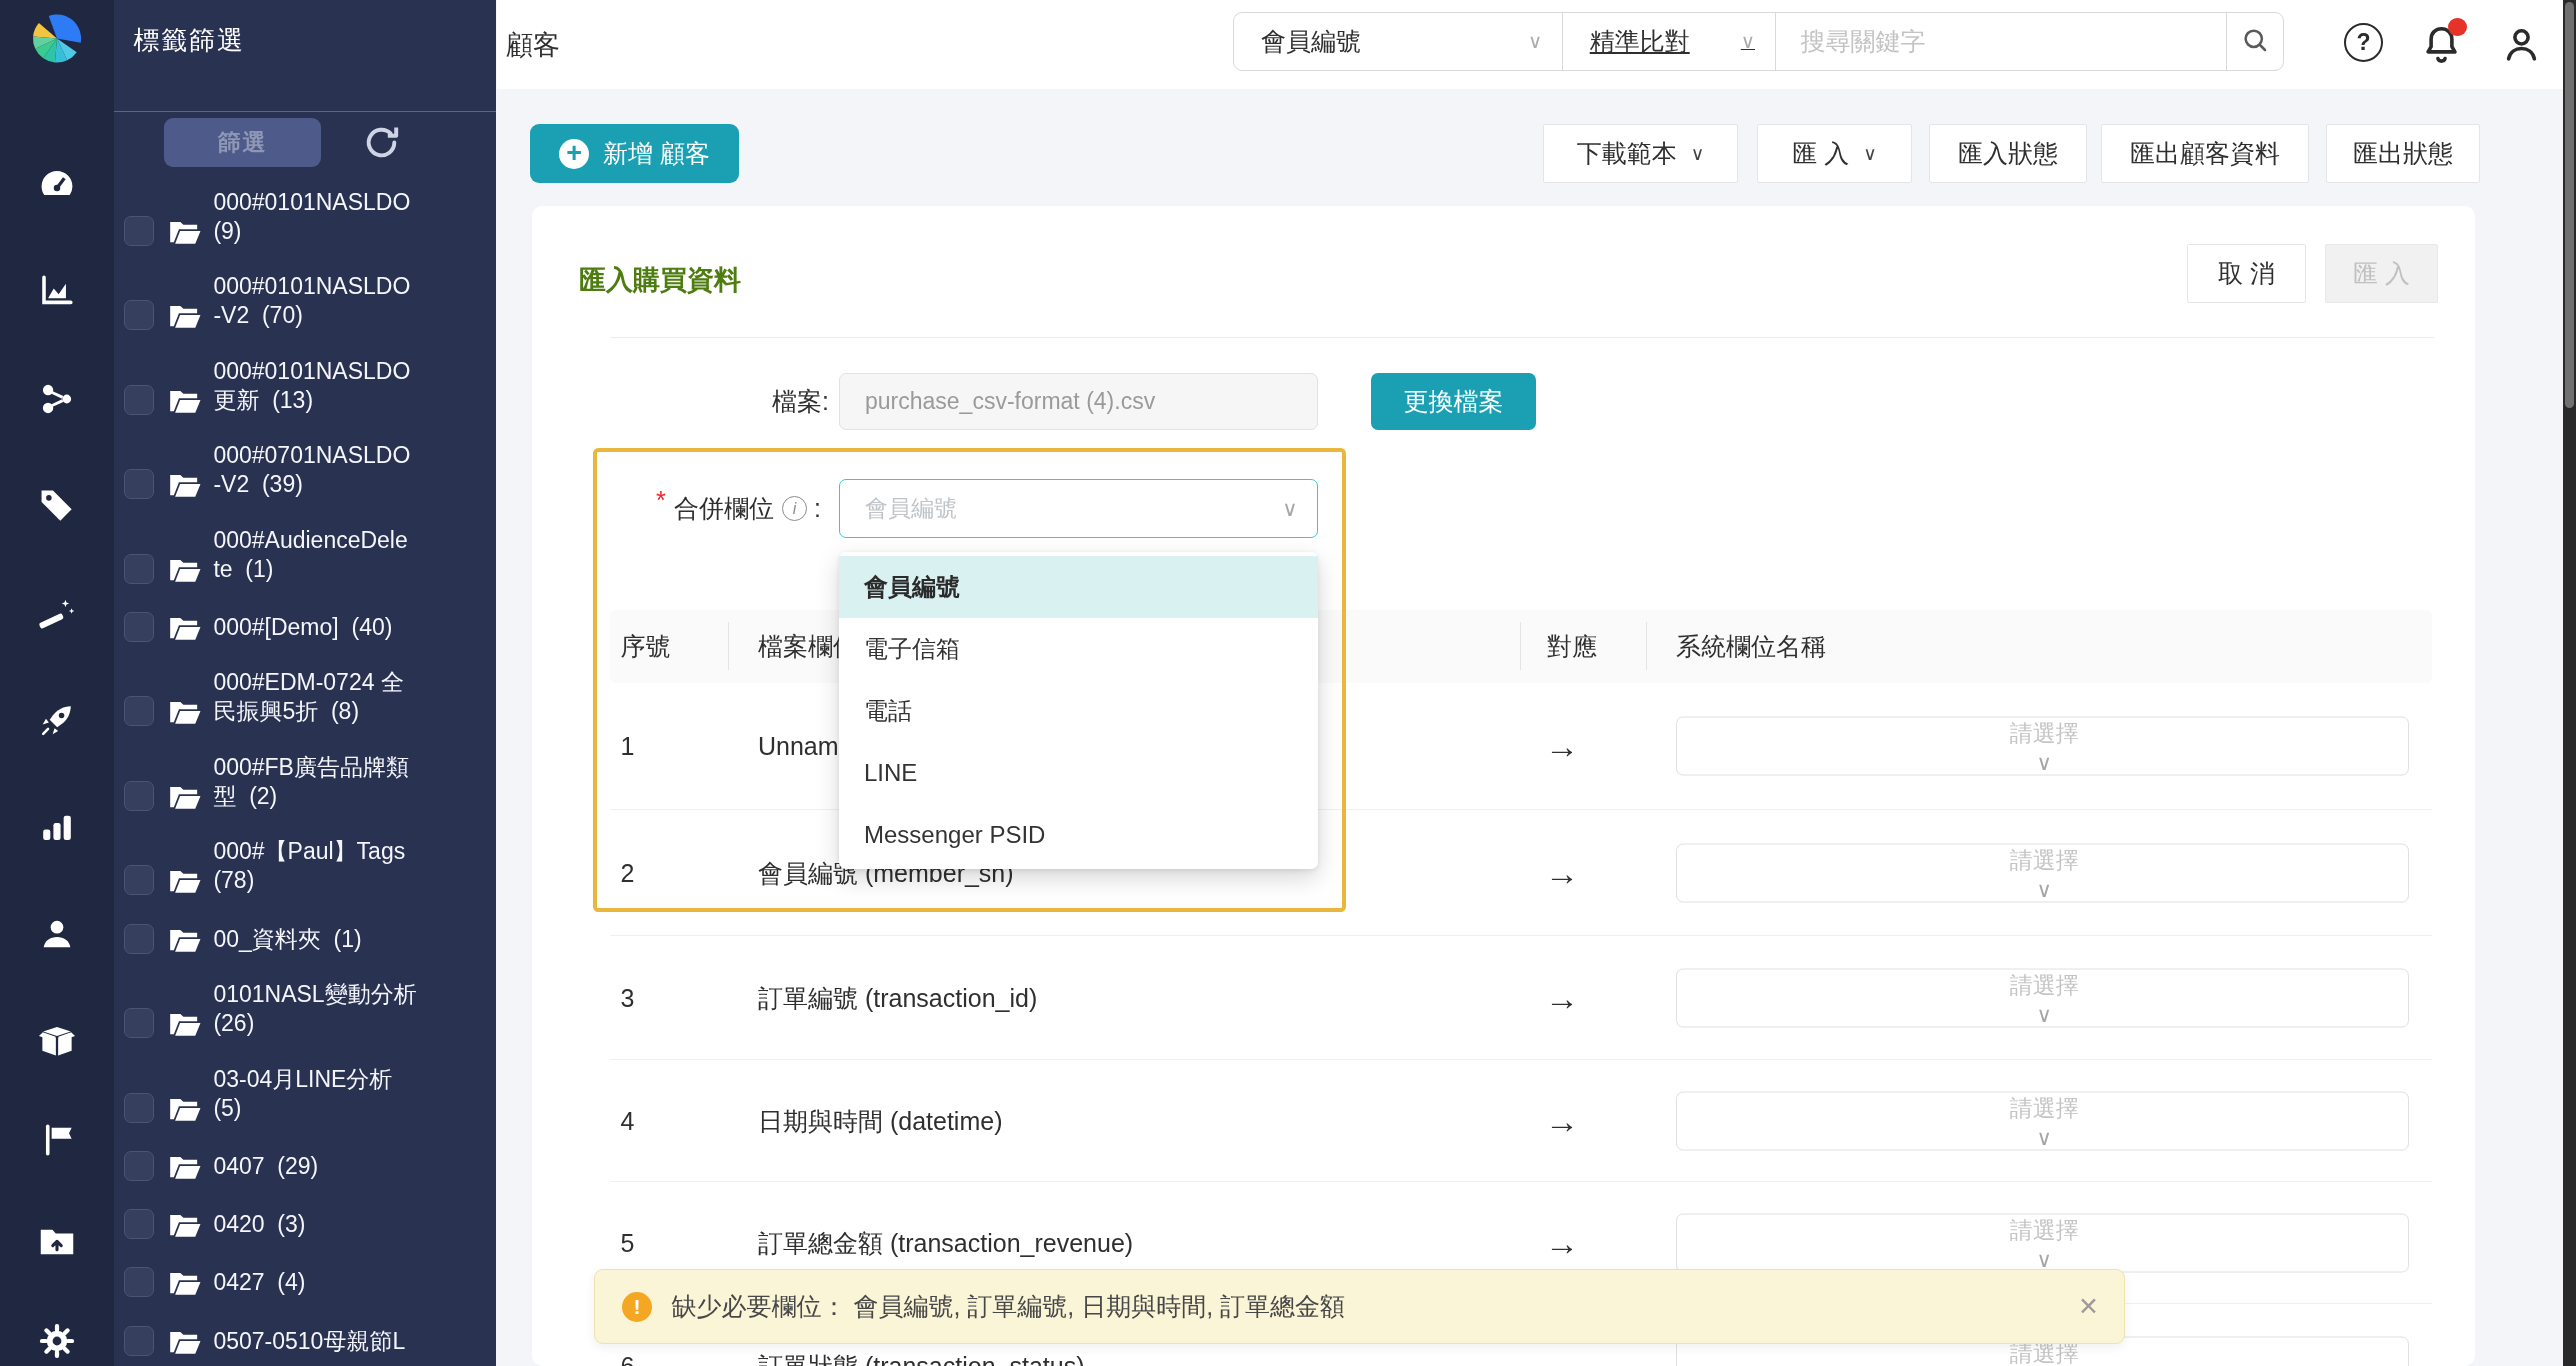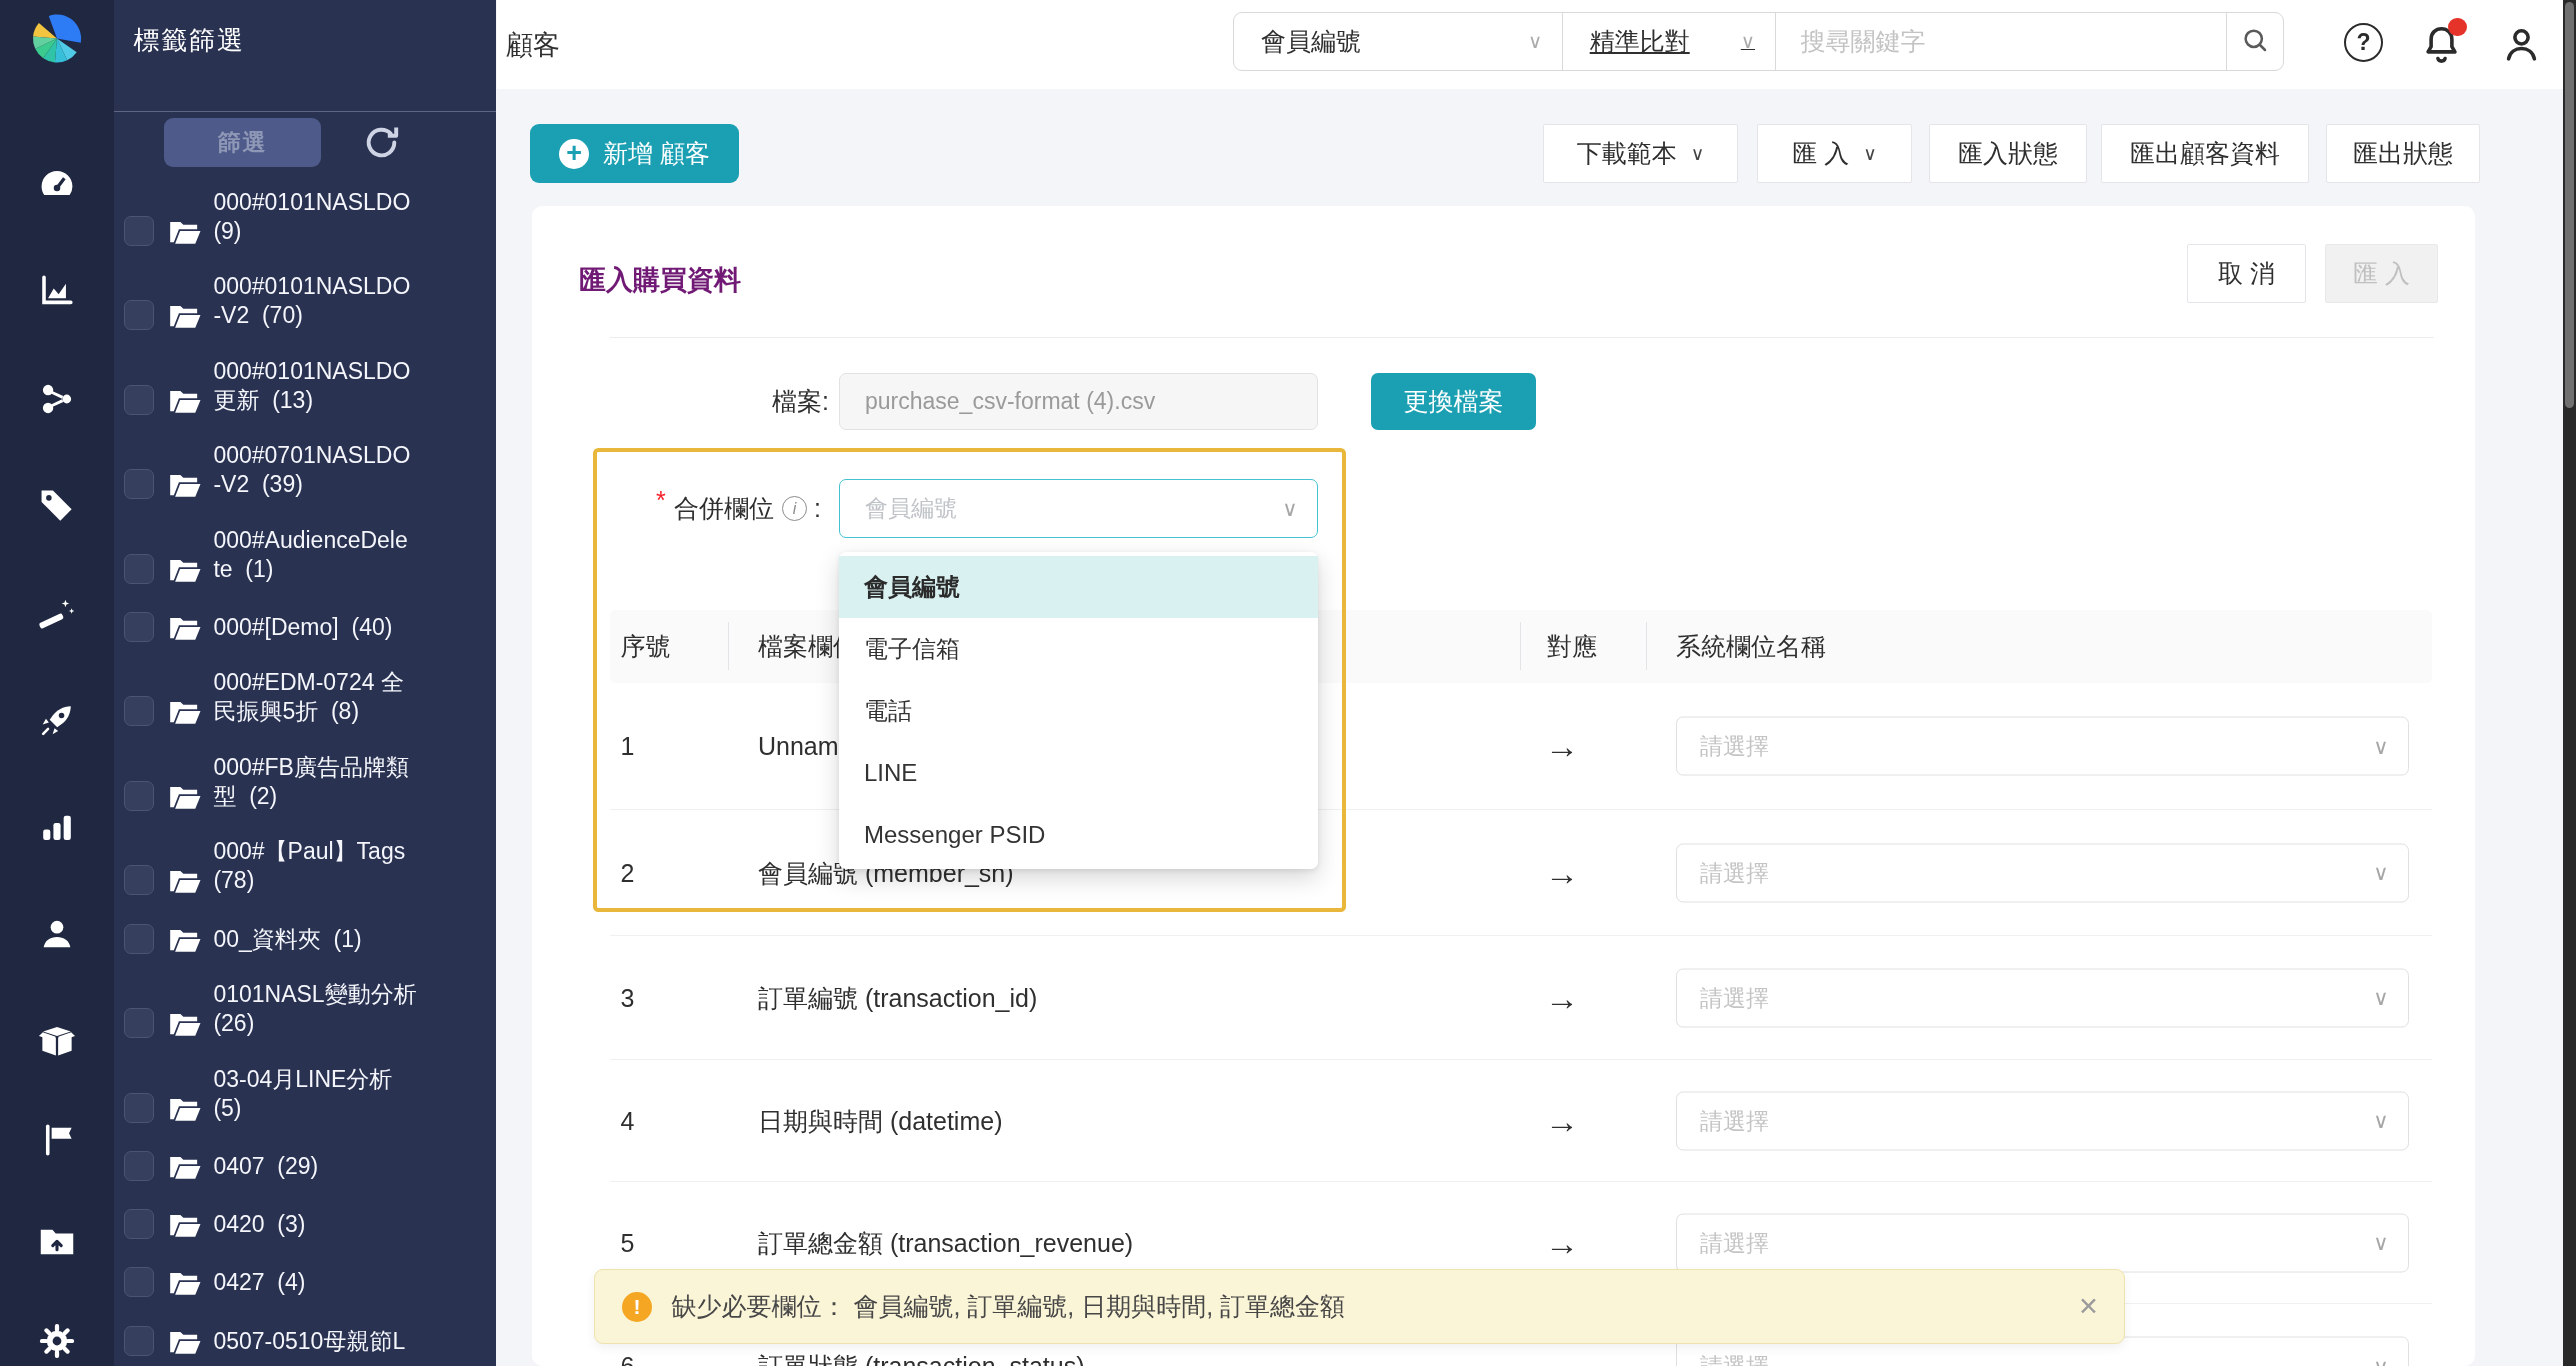--- a/index.html
+++ b/index.html
@@ -48,21 +48,21 @@
   .add-btn{ position:absolute; left:530px; top:124px; width:209px; height:59px; background:#1AA0B2; border:none; border-radius:9px;
     color:#fff; font-size:25px; display:flex; align-items:center; justify-content:center; gap:14px; cursor:pointer; font-family:inherit;}
   .plus-badge{ width:30px; height:30px; background:#fff; color:#1AA0B2; border-radius:50%; display:flex; align-items:center; justify-content:center; font-size:27px; font-weight:700; line-height:1;}
   .tb-download{ position:absolute; left:1543px; top:124px; width:195px; height:59px;}
   .tb-import { position:absolute; left:1757px; top:124px; width:155px; height:59px;}
   .tb-import-status{ position:absolute; left:1929px; top:124px; width:158px; height:59px;}
   .tb-export-cust { position:absolute; left:2101px; top:124px; width:208px; height:59px;}
   .tb-export-status{ position:absolute; left:2326px; top:124px; width:154px; height:59px;}
   
   .card{ position:absolute; left:532px; top:206px; width:1943px; height:1160px; background:#FFFFFF; border-radius:10.6px; overflow:hidden; z-index:2;}
-  .card-title{ position:absolute; left:47px; top:56px; font-size:27px; font-weight:700; color:#701a75;}
+  .card-title{ position:absolute; left:47px; top:56px; font-size:27px; font-weight:700; color:#4d7c0f;}
   .cancel-btn{ position:absolute; left:1655px; top:38px; width:119px; height:59px;}
   .import-btn{ position:absolute; left:1793px; top:38px; width:113px; height:59px; background:#F1F1F1; color:#C0C0C0; border-color:#E8E8E8; cursor:not-allowed;}
   .title-divider{ position:absolute; left:78px; top:131px; width:1824px; height:0.9px; background:#ECECEC;}
   .file-label{ position:absolute; left:180px; top:167px; width:117px; height:57px; display:flex; align-items:center; justify-content:flex-end; font-size:25px; color:#2F2F2F;}
   .file-input{ position:absolute; left:307px; top:167px; width:479px; height:57px; background:#F6F6F6; border:0.9px solid #E2E2E2; border-radius:7px;
     display:flex; align-items:center; padding-left:25px; font-size:23px; color:#9A9A9A;}
   .change-file-btn{ position:absolute; left:839px; top:167px; width:165px; height:57px; background:#1AA0B2; border:none; border-radius:7px;
     color:#fff; font-size:25px; font-family:inherit; cursor:pointer;}
   .merge-row{ position:absolute; left:0; top:273px; width:100%; height:59px;}
   .req-mark{ position:absolute; left:124px; top:7px; color:#F5222D; font-size:25px;}
@@ -81,21 +81,21 @@
   
   .thead{ position:absolute; left:78px; top:404px; width:1822px; height:73px; background:#FAFAFB; border-radius:5.3px; font-size:25px; font-weight:500; color:#2F2F2F;}
   .th{ position:absolute; top:0; height:73px; display:flex; align-items:center;}
   .th-no{ left:10.6px;} .th-file{ left:148px;} .th-map{ left:937px;} .th-sys{ left:1066px;}
   .vdiv{ position:absolute; top:12.4px; width:0.9px; height:48px; background:#E3E4E8;}
   .trow{ position:absolute; left:78px; width:1822px; border-bottom:0.9px solid #EFF0F2;}
   .row-no{ position:absolute; left:10.6px; top:50%; transform:translateY(-50%); font-size:25px; color:#2F2F2F;}
   .row-field{ position:absolute; left:148px; top:50%; transform:translateY(-50%); font-size:25px; color:#2F2F2F;}
   .row-arrow{ position:absolute; left:935px; top:50%; transform:translateY(-50%); font-size:34px; color:#2F2F2F;}
   .row-select{ position:absolute; left:1066px; top:50%; transform:translateY(-50%); width:733px; height:59px; border:0.9px solid #E0E0E0; border-radius:7px;
-    background:#fff; display:flex; align-items:center; justify-content:space-between; padding:0 19.5px 0 23px; cursor:pointer;}
+    background:#fff; display:flex; align-items:center; justify-content:space-between; padding:0 19.5px 0 23px; cursor:pointer;flex-direction:column;}
   .row-select .ph{ font-size:23px; color:#C4C4C4;}
   
   .hl-box{ position:absolute; left:593px; top:448px; width:753px; height:464px; border:4.4px solid #E9B73B; border-radius:5.3px; z-index:50; pointer-events:none;}
   .toast{ position:absolute; left:594px; top:1269px; width:1531px; height:75px; background:#FBF5D7; border:0.9px solid #EFE2AE; border-radius:9px; z-index:40;
     display:flex; align-items:center; box-shadow:0 3.5px 10.6px rgba(0,0,0,.06);}
   .toast-icon{ width:30px; height:30px; border-radius:50%; background:#F5A623; color:#fff; font-weight:700; font-size:21px;
     display:flex; align-items:center; justify-content:center; margin:0 19.5px 0 27px; flex:0 0 30px;}
   .toast-msg{ font-size:25px; color:#474747; flex:1;}
   .toast-close{ font-size:25px; color:#9B9B9B; padding:0 25px; cursor:pointer;}
   

